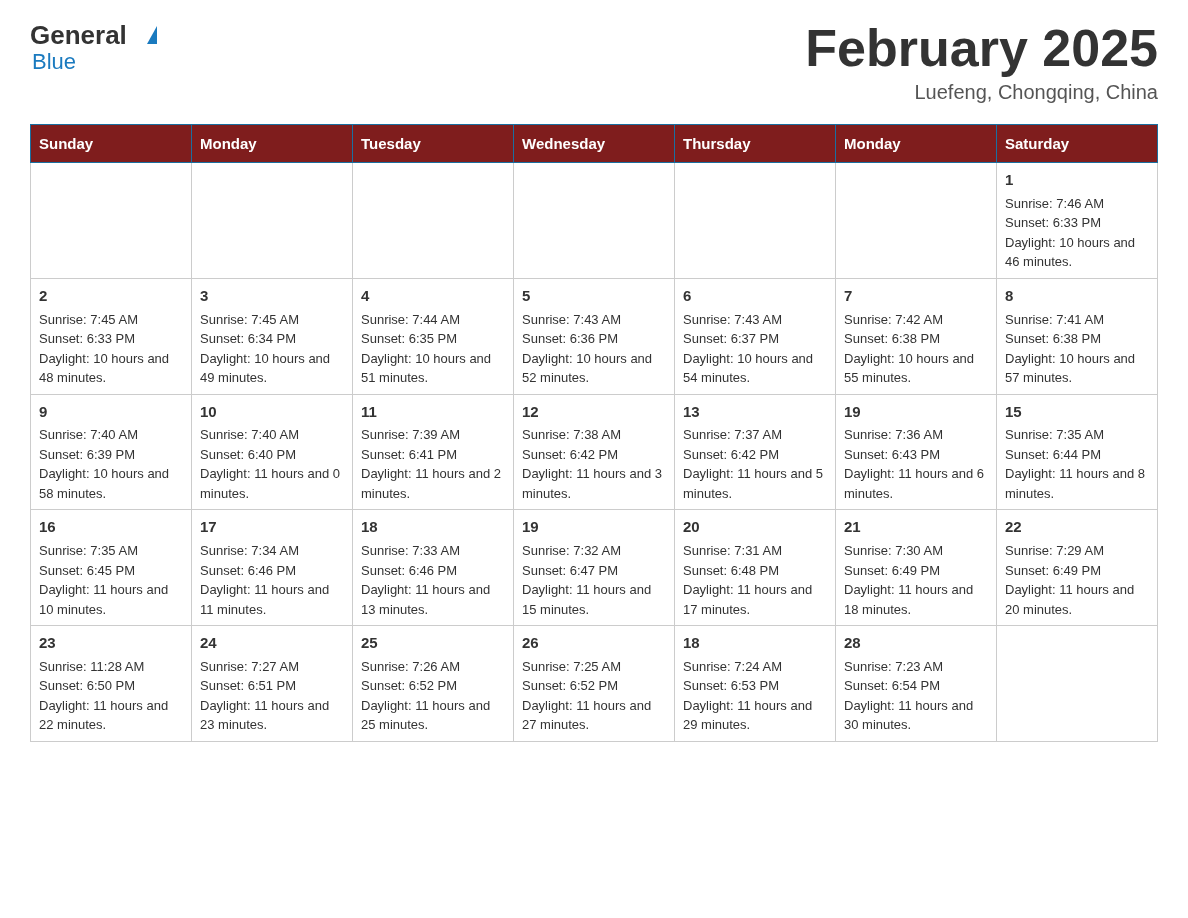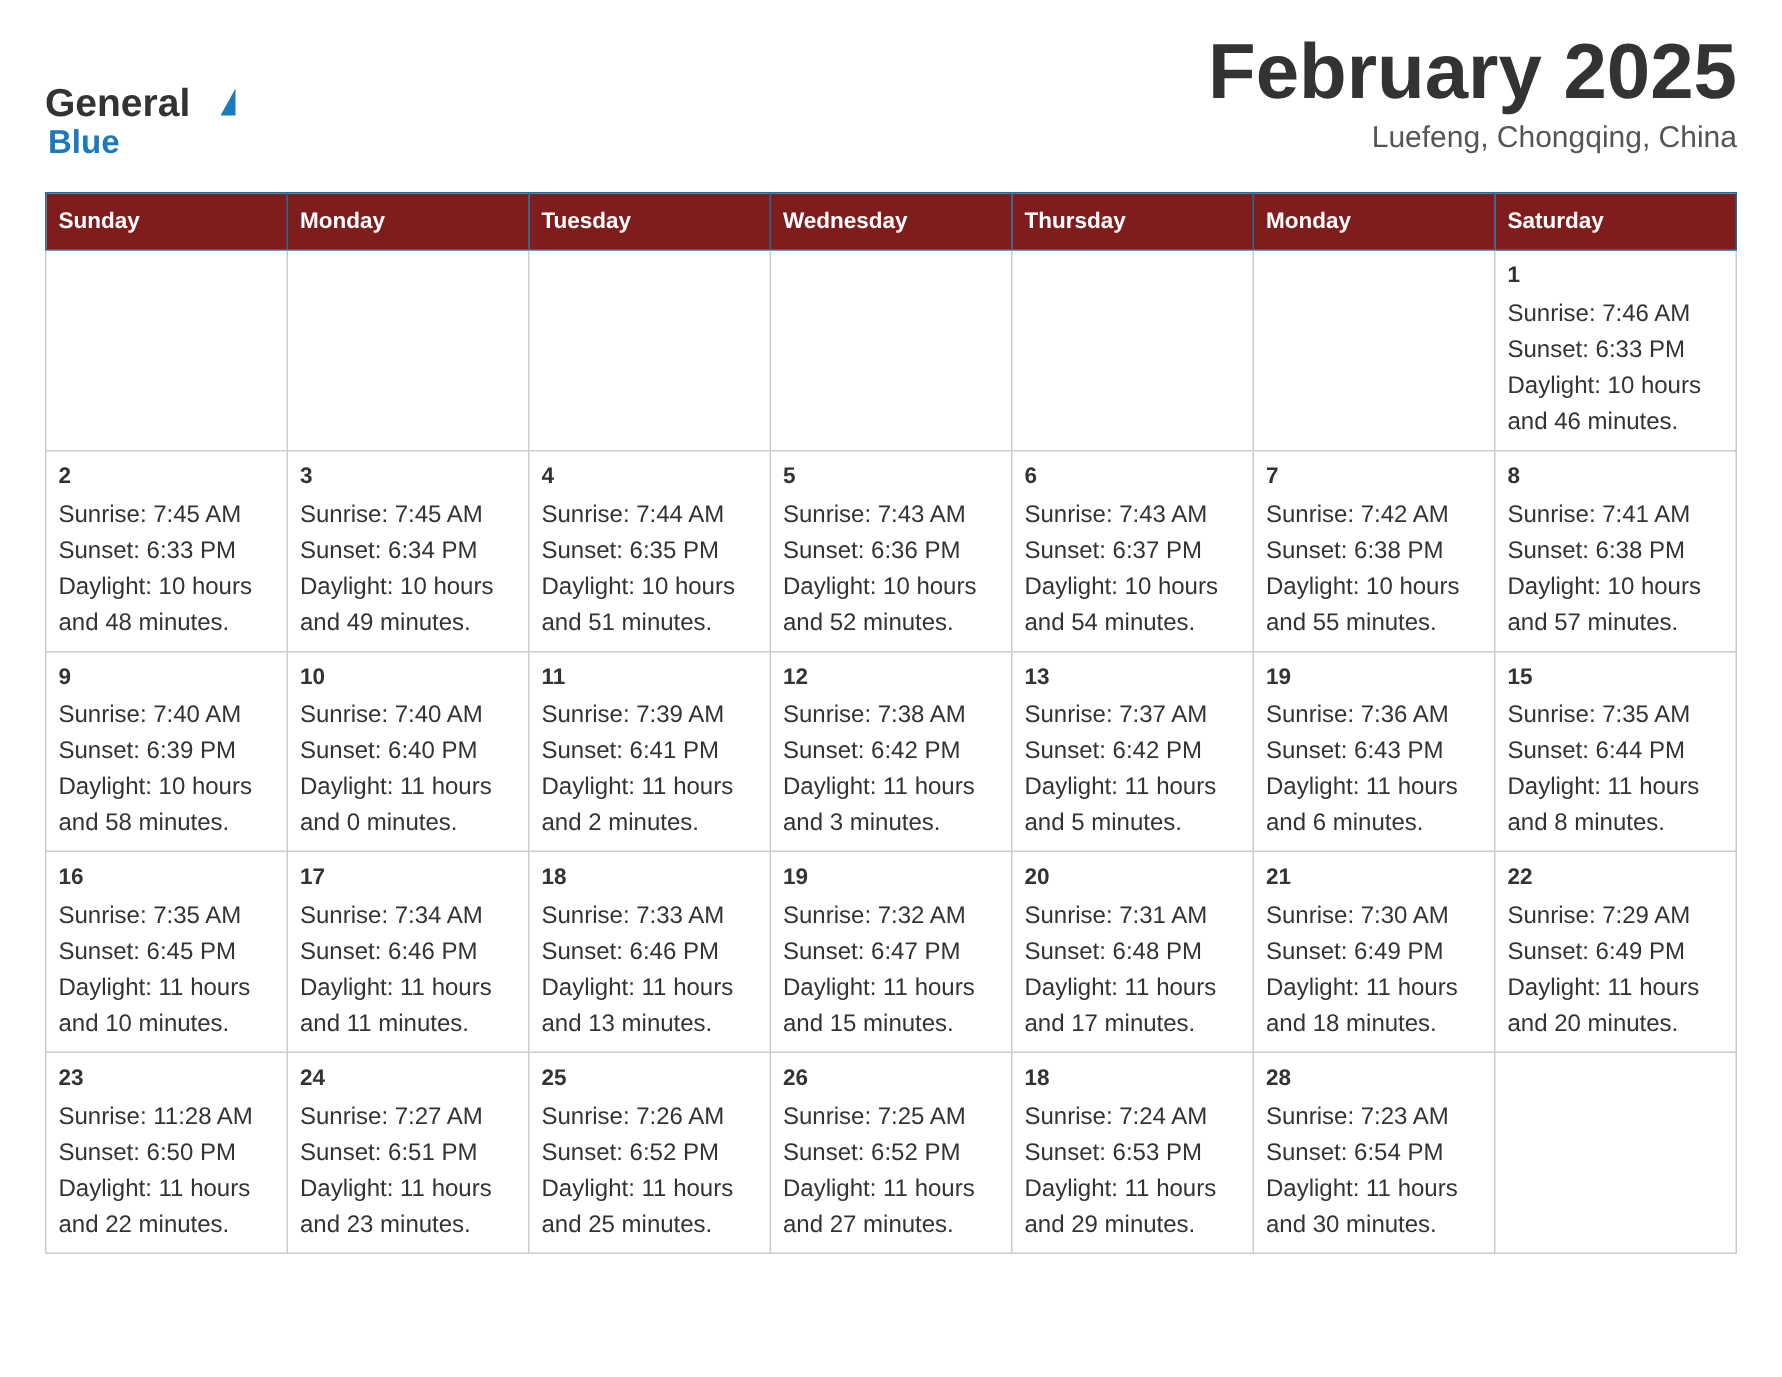--- a/index.html
+++ b/index.html
@@ -25,38 +25,37 @@
       align-items: flex-start;
     }
 
     .logo-text {
       font-size: 26px;
       font-weight: bold;
       color: #333;
       display: flex;
       align-items: center;
       gap: 18px;
-      margin-top: 33px;
     }
 
     .logo-general { color: #333; }
 
     .logo-triangle {
       width: 0;
       height: 0;
       border-left: 10px solid transparent;
       border-bottom: 18px solid #1a7abf;
       display: inline-block;
       margin-left: 2px;
       margin-bottom: 2px;
     }
 
     .logo-underline {
       font-size: 22px;
-      font-weight: bold;
+      font-weight: normal;
       color: #1a7abf;
       margin-top: -2px;
       margin-left: 2px;
     }
 
     .title-block {
       text-align: right;
       margin-left: 42px;
     }
 
@@ -101,21 +100,21 @@
     }
 
     .day-number {
       font-size: 15px;
       font-weight: bold;
       margin-bottom: 3px;
       display: block;
     }
 
     .day-info {
-      font-size: 16px;
+      font-size: 13px;
       color: #333;
       line-height: 1.5;
     }
 
     .empty-cell {
       background: #fff;
     }
 
     tr:last-child td {
       min-height: 100px;

